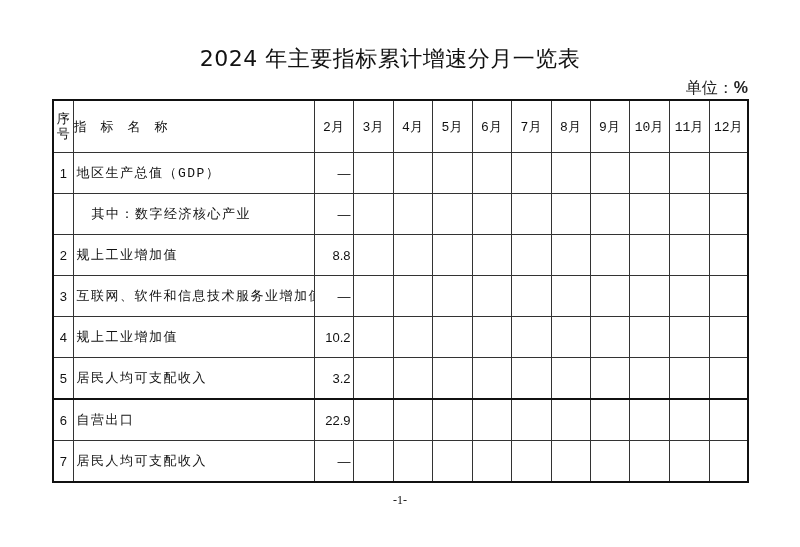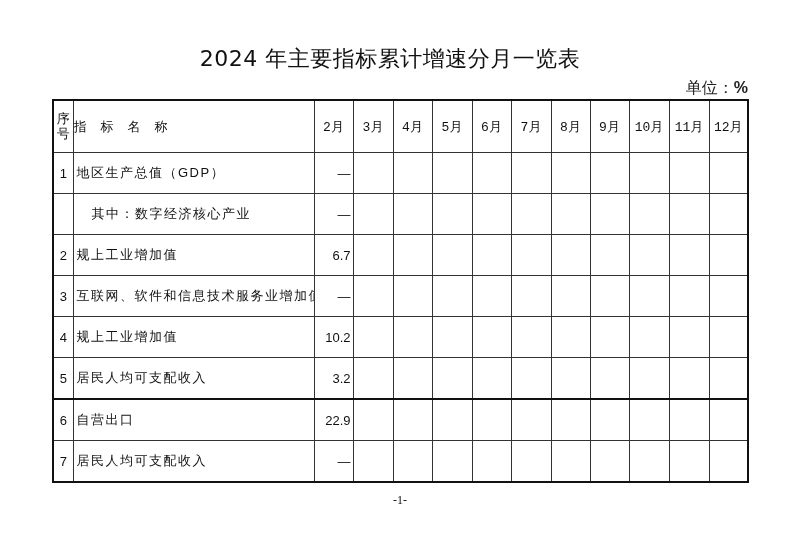--- a/index.html
+++ b/index.html
@@ -12,21 +12,21 @@
   .unit .pct { font-family:"Liberation Sans", sans-serif; font-weight:bold; }
   table.grid { position:absolute; left:52px; top:99px; width:695px; border-collapse:collapse;
                table-layout:fixed; border:2px solid #111; }
   table.grid td, table.grid th { border:1px solid #333; padding:0; font-weight:normal;
                font-size:13px; height:40px; overflow:hidden; white-space:nowrap; }
   table.grid thead th { height:51px; font-size:13px; font-family:Liberation Mono, monospace; }
   .seq-h { font-size:13px; line-height:15px; white-space:normal !important; text-align:center; }
   .name-h { letter-spacing:14px; text-align:left; }
   .month-h { text-align:center; font-family:"Liberation Sans", sans-serif; font-size:13px; }
   td.seq { text-align:center; font-family:"Liberation Sans", sans-serif; font-size:14px; }
-  td.name { text-align:left; padding-left:3px !important; font-family:Liberation Sans, sans-serif;
+  td.name { text-align:left; padding-left:3px !important; font-family:Liberation Mono, monospace;
             font-size:12px; letter-spacing:1.5px; }
   td.name.indent { padding-left:18px !important;margin-left:36px; }
   td.val { text-align:right; padding-right:2px !important; font-family:"Liberation Sans", sans-serif;
            font-size:14px; }
   tr.thick-top td { border-top:2px solid #111; }
   .page-num { position:absolute; left:0; width:800px; top:493px; text-align:center;
               font-family:"Liberation Serif", serif; font-size:12px; }
 </style>
 </head>
 <body>
@@ -96,21 +96,21 @@
         <td class="val"></td>
         <td class="val"></td>
         <td class="val"></td>
         <td class="val"></td>
         <td class="val"></td>
         <td class="val"></td>
       </tr>
       <tr>
         <td class="seq">2</td>
         <td class="name">规上工业增加值</td>
-        <td class="val">6.7</td>
+        <td class="val">8.8</td>
         <td class="val"></td>
         <td class="val"></td>
         <td class="val"></td>
         <td class="val"></td>
         <td class="val"></td>
         <td class="val"></td>
         <td class="val"></td>
         <td class="val"></td>
         <td class="val"></td>
         <td class="val"></td>

